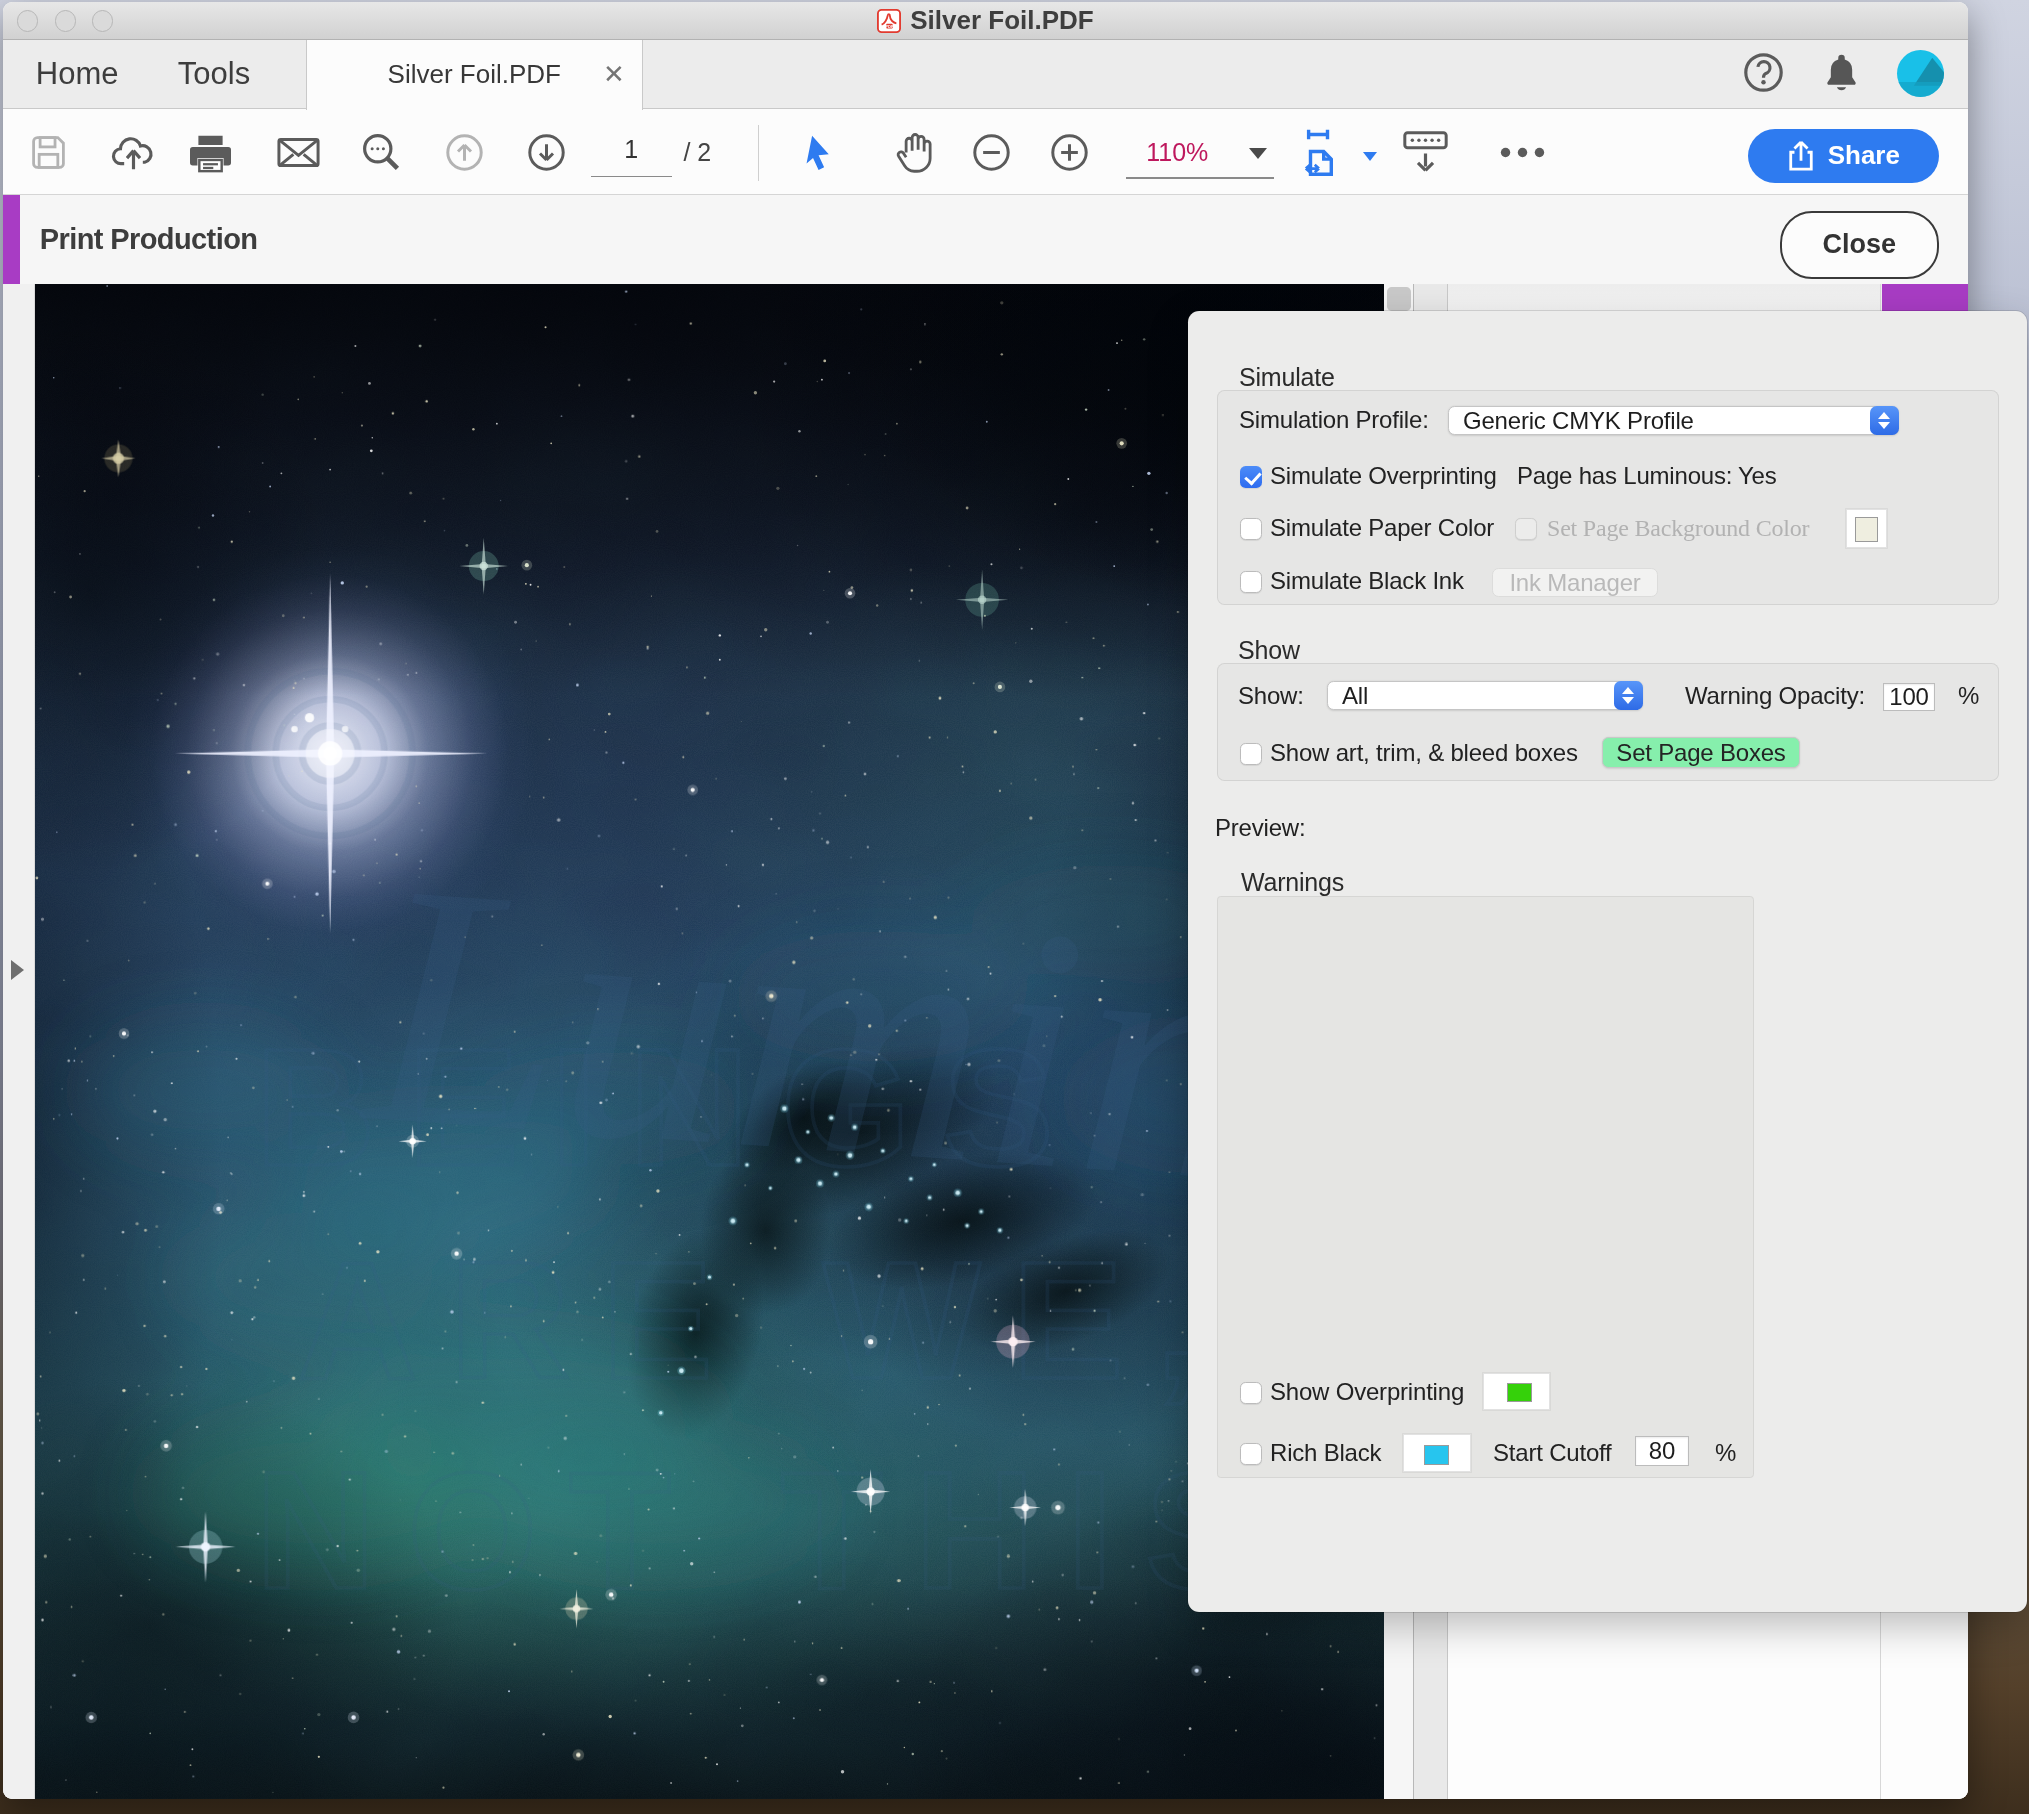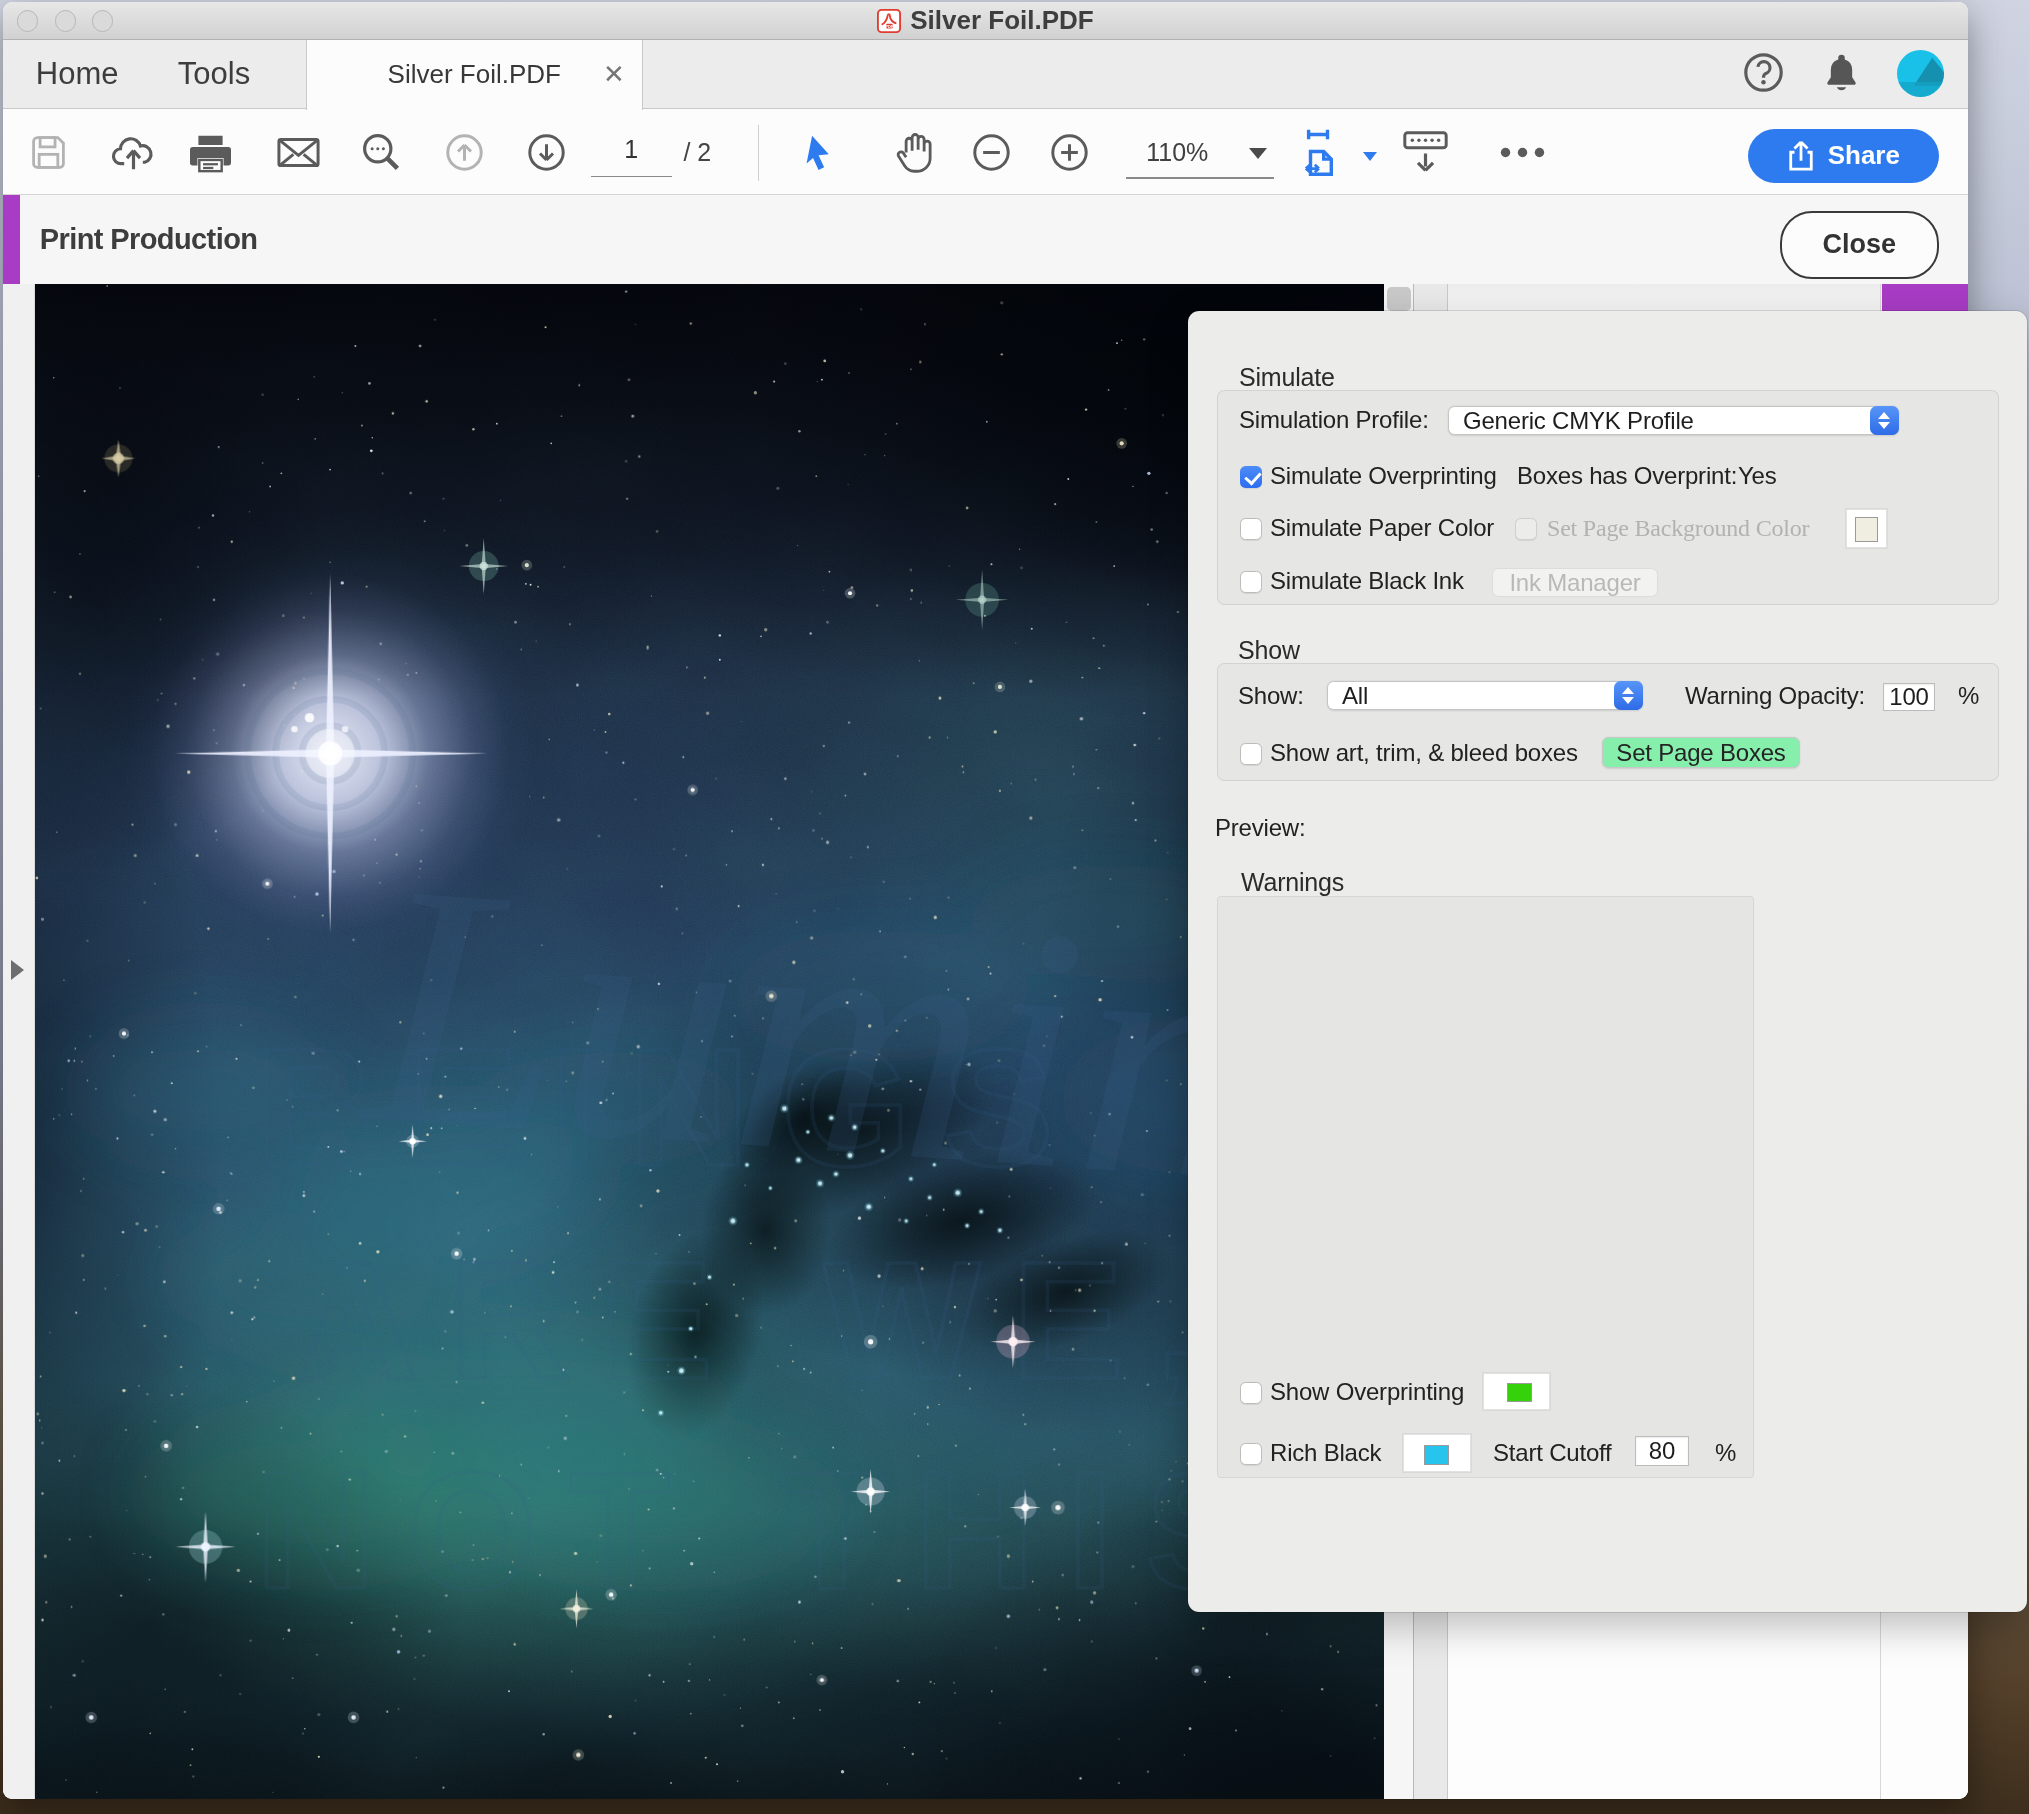--- a/index.html
+++ b/index.html
@@ -1910,21 +1910,21 @@
           <circle cx="21" cy="21" r="18"></circle>
           <path d="M12 21 h18"></path>
         </svg>
       </div>
 <div class="ticon" style="left:1047px;width:39px">
         <svg width="39" height="39" viewBox="0 0 42 42" fill="none" stroke="#5b5b5b" stroke-width="3.2">
           <circle cx="21" cy="21" r="18"></circle>
           <path d="M12 21 h18 M21 12 v18"></path>
         </svg>
       </div>
-<div class="ticon" style="left:1123px;width:103px;font-size:25px;color:#404040">110%</div>
+<div class="ticon" style="left:1123px;width:103px;font-size:25px;color:#be185d">110%</div>
 <div style="position:absolute;left:1123px;top:67px;width:148px;height:1.9px;background:#8a8a8a"></div>
 <div style="position:absolute;left:1246px;top:38px;width:0;height:0;border-left:9.4px solid transparent;border-right:9.4px solid transparent;border-top:11.2px solid #4a4a4a"></div>
 <div class="ticon" style="left:1299px;width:51px">
         <svg width="51" height="51" viewBox="0 0 54 54" fill="none" stroke="#2e7bf0" stroke-width="3.6">
           <path d="M7 3 v10 M7 8 h20 M27 3 v10"></path>
           <path d="M9 50 v-24 h14 l8 8 v16 z"></path>
           <path d="M23 26 v8 h8"></path>
           <path d="M4 44 h14 M18 44 l-4.5 -4 M18 44 l-4.5 4 M4 44 l4.5 -4 M4 44 l4.5 4" stroke-width="2.8"></path>
         </svg>
       </div>
@@ -3159,21 +3159,21 @@
 <div class="dlabel" style="left:51px;top:94px">Simulation Profile:</div>
 <div class="dd" style="left:260px;top:95px;width:451px;height:29px">
       <div class="txt">Generic CMYK Profile</div>
       <div class="ddcap">
         <div class="chev chevup"></div>
         <div class="chev chevdn"></div>
       </div>
     </div>
 <div class="cb checked" style="left:52px;top:155px"></div>
 <div class="dlabel" style="left:82px;top:150px">Simulate Overprinting</div>
-<div class="dlabel" style="left:329px;top:150px">Boxes has Overprint:</div>
+<div class="dlabel" style="left:329px;top:150px">Page has Luminous:</div>
 <div class="dlabel" style="left:550px;top:150px">Yes</div>
 <div class="cb" style="left:52px;top:207px"></div>
 <div class="dlabel" style="left:82px;top:202px">Simulate Paper Color</div>
 <div class="cb dis" style="left:327px;top:207px"></div>
 <div class="dlabel dis" style="left:359px;top:202px">Set Page Background Color</div>
 <div class="well" style="left:658px;top:198px;width:41px;height:39px">
       <div class="inner" style="left:8.4px;top:6.6px;width:22.5px;height:25px;background:#efeee0"></div>
     </div>
 <div class="cb" style="left:52px;top:260px"></div>
 <div class="dlabel" style="left:82px;top:255px">Simulate Black Ink</div>

